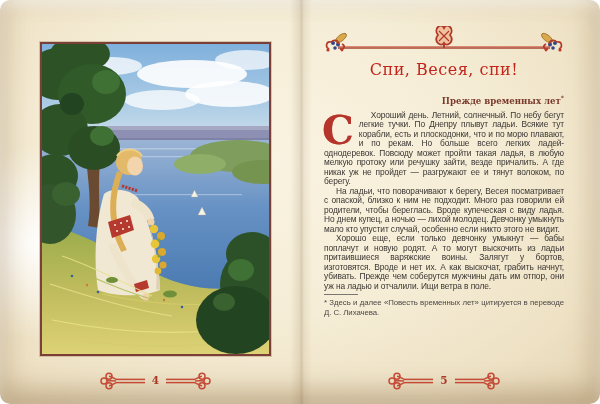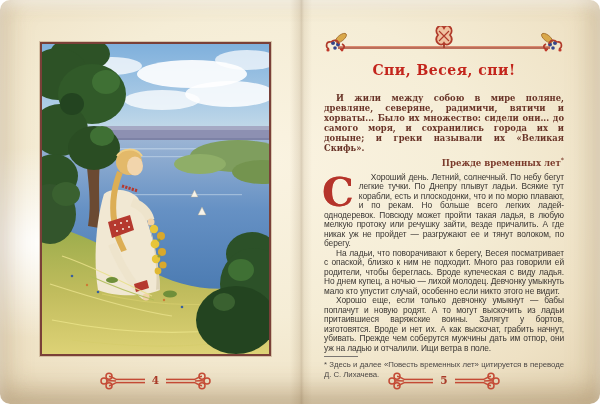--- a/index.html
+++ b/index.html
@@ -43,21 +43,21 @@
     padding-bottom:1px;
   }
   .flourish{display:block;}
   .flip{transform:scaleX(-1);}
 
   
   .col{position:absolute;left:24px;top:26px;width:240px;}
   .header-ornament{display:block;margin:0 auto 2px auto;}
   .title{
     margin:2px 0 0 0;text-align:center;
-    font-family:"DejaVu Serif",serif;font-weight:bold;font-size:14px;line-height:20px;
+    font-family:"DejaVu Serif",serif;font-weight:normal;font-size:16px;line-height:20px;
     color:#c3251c;letter-spacing:.5px;
   }
   .epigraph{margin-top:13px;}
   .epigraph-text{
     margin:0;font-family:"DejaVu Serif",serif;font-weight:bold;font-size:8.4px;line-height:10px;
     color:#693428;text-align:justify;text-indent:12px;
   }
   .epigraph-attr{
     margin:2px 0 0 0;text-align:right;
     font-family:"DejaVu Serif",serif;font-weight:bold;font-size:8.6px;line-height:10px;color:#7a3a2b;
@@ -281,21 +281,20 @@
             <circle cx="-2" cy="1" r="1.8" fill="#35458a"></circle>
           <path d="M-8,2 C-12,0 -11,-6 -6,-5 M3,2 C7,3 9,-1 5,-3 M-6,-5 C-3,-8 1,-7 2,-3" stroke="#b03a2a" stroke-width="1.6" fill="none"></path>
           <circle cx="-9" cy="3" r="1.6" fill="#c0392b"></circle>
             <circle cx="5" cy="3" r="1.4" fill="#c0392b"></circle>
         </g>
       </svg>
 
       <h1 class="title">Спи, Весея, спи!</h1>
 
       <div class="epigraph">
-        <p class="epigraph-text">И жили между собою в мире поляне, древляне, северяне, радимичи, вятичи и хорваты... Было их множество: сидели они... до самого моря, и сохранились города их и доныне; и греки называли их «Великая Скифь».</p>
         <p class="epigraph-attr"><span>Прежде временных лет</span><sup>*</sup></p>
       </div>
 
       <div class="body-text">
         <p class="para first"><span class="dropcap">С</span></p>
         <p class="para">Хороший день. Летний, солнечный. По небу бегут легкие тучки. По Днепру плывут ладьи. Всякие тут корабли, есть и плоскодонки, что и по морю плавают, и по рекам. Но больше всего легких ладей-однодеревок. Повсюду может пройти такая ладья, в любую мелкую протоку или речушку зайти, везде причалить. А где никак уж не пройдет — разгружают ее и тянут волоком, по берегу.</p>
         <p class="para">На ладьи, что поворачивают к берегу, Весея посматривает с опаской, близко к ним не подходит. Много раз говорили ей родители, чтобы береглась. Вроде купеческая с виду ладья. Но днем купец, а ночью — лихой молодец. Девчонку умыкнуть мало кто упустит случай, особенно если никто этого не видит.</p>
         <p class="para">Хорошо еще, если только девчонку умыкнут — бабы поплачут и новую родят. А то могут выскочить из ладьи притаившиеся варяжские воины. Залягут у бортов, изготовятся. Вроде и нет их. А как выскочат, грабить начнут, убивать. Прежде чем соберутся мужчины дать им отпор, они уж на ладью и отчалили. Ищи ветра в поле.</p>
       </div>
 

